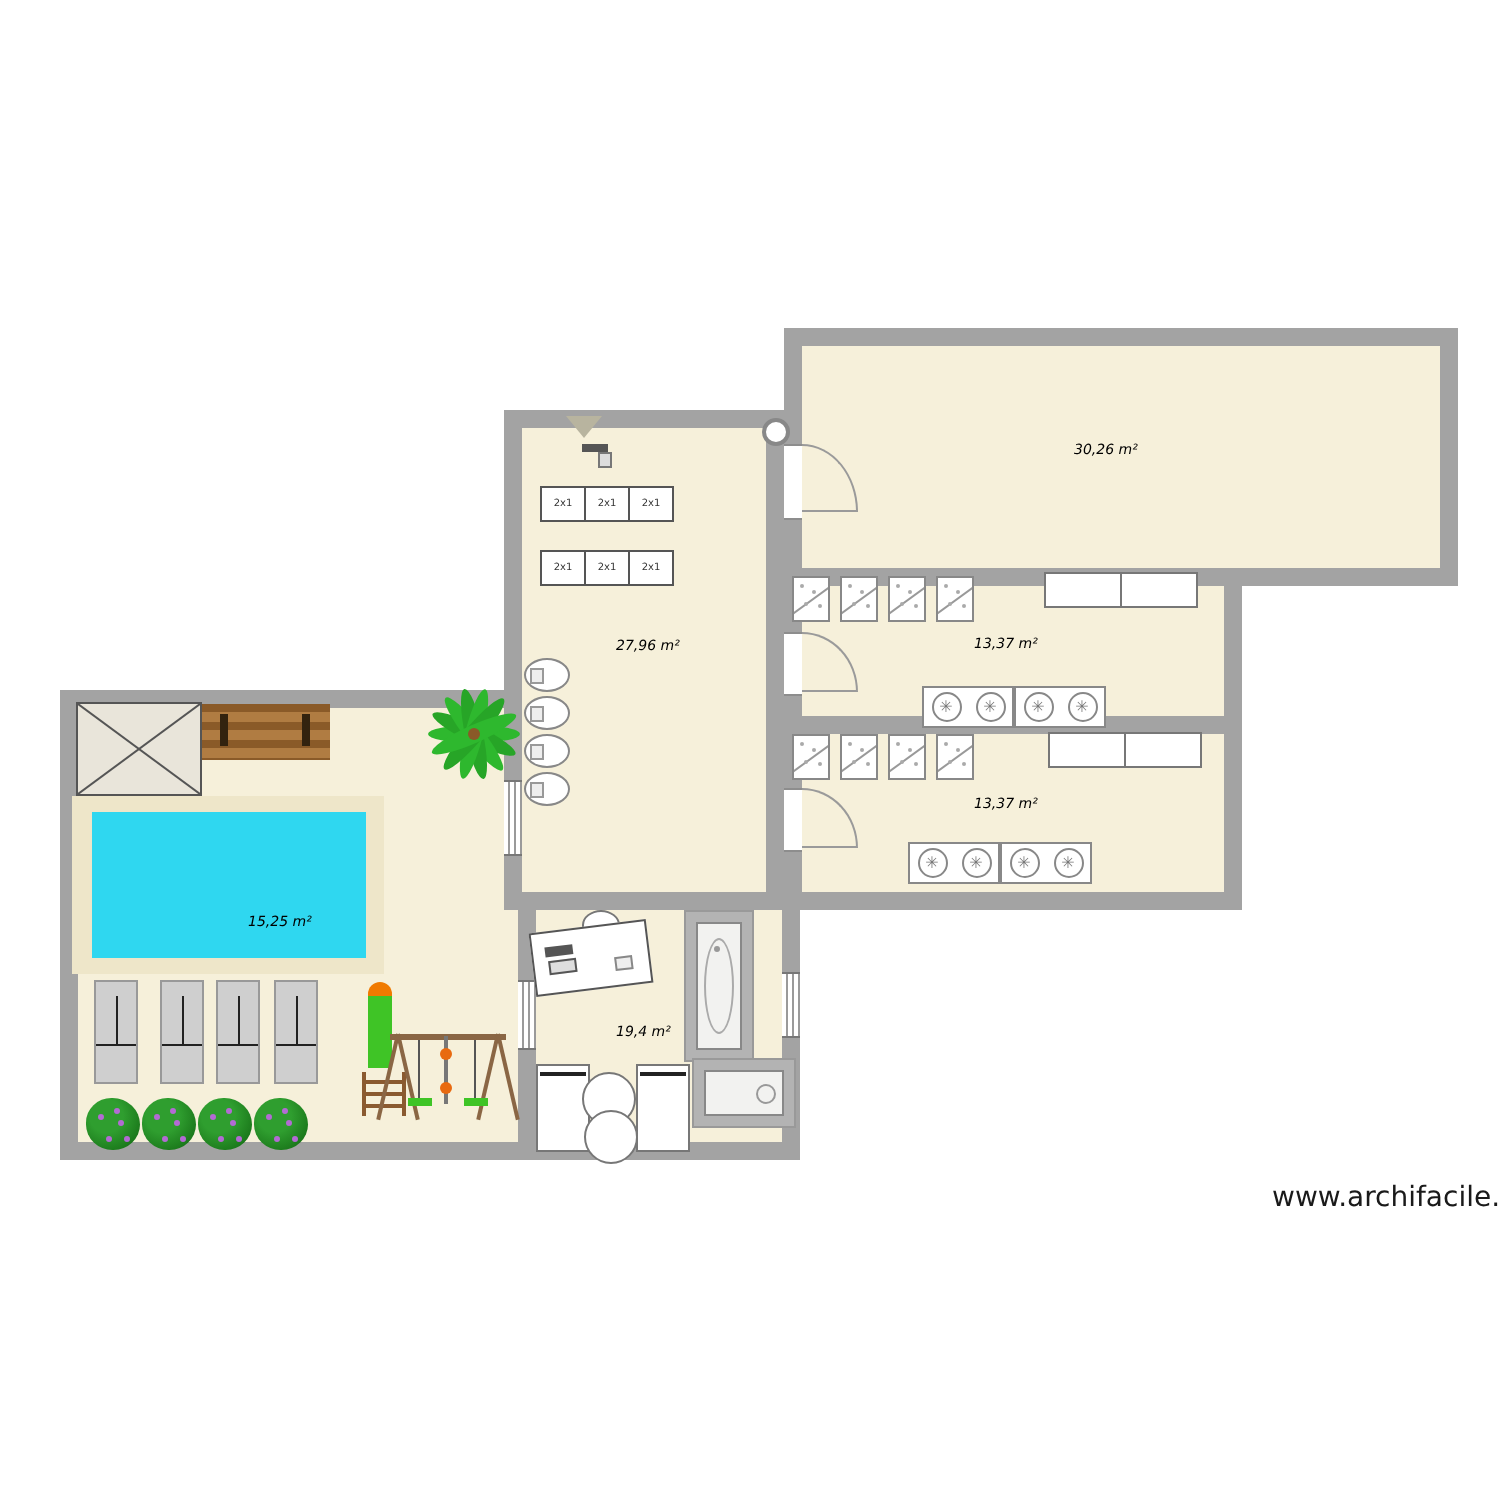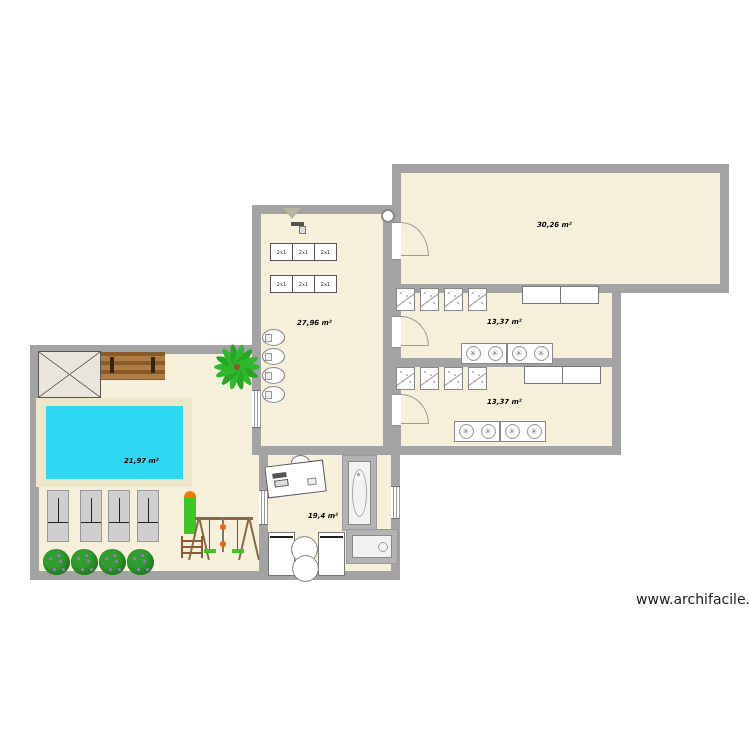--- a/index.html
+++ b/index.html
@@ -4,21 +4,21 @@
 <style>
   html,body{margin:0;padding:0;background:#fff;}
   #plan{position:relative;width:750px;height:750px;background:#fff;font-family:"DejaVu Sans",sans-serif;overflow:hidden;}
   .abs{position:absolute;}
   .floor{position:absolute;background:#f6f0da;}
   .wall{position:absolute;background:#a3a3a3;}
   .doorgap{position:absolute;background:#fff;border-top:1px solid #8d8d8d;border-bottom:1px solid #8d8d8d;}
   .door-arc{position:absolute;border:1px solid #9a9a9a;border-left:none;border-bottom:none;border-top-right-radius:100%;}
   .door-leaf{position:absolute;height:1px;background:#9a9a9a;}
   .win-v{position:absolute;background:repeating-linear-gradient(90deg,#fff 0 2px,#9a9a9a 2px 3px);border-top:1px solid #777;border-bottom:1px solid #777;}
-  .roomlabel{position:absolute;font-size:7px;color:#000;white-space:nowrap;font-style:italic;font-weight:bold;}
+  .roomlabel{position:absolute;font-size:7px;color:#000;white-space:nowrap;font-style:italic;}
   .stallrow{position:absolute;display:flex;gap:5px;}
   .stall{width:17px;height:21px;background:#fff;border:1px solid #888;position:relative;overflow:hidden;}
   .stall::before{content:"";position:absolute;left:-4px;top:9px;width:30px;height:1px;background:#999;transform:rotate(-36deg);}
   .stall::after{content:"";position:absolute;left:3px;top:3px;width:2px;height:2px;border-radius:50%;background:#aaa;box-shadow:6px 3px 0 #aaa,2px 9px 0 #aaa,9px 10px 0 #aaa;}
   .cab{position:absolute;background:#fff;border:1px solid #777;}
   .basinbox{position:absolute;background:#fff;border:1px solid #888;display:flex;align-items:center;justify-content:space-around;}
   .basin{width:13px;height:13px;border:1px solid #888;border-radius:50%;color:#777;font-size:8px;line-height:13px;text-align:center;}
   .wbasin{position:absolute;width:21px;height:15px;background:#fff;border:1px solid #888;border-radius:50%;}
   .wbasin::after{content:"";position:absolute;left:2px;top:4px;width:5px;height:6px;border:1px solid #999;background:#eee;}
   .bunk{position:absolute;width:21px;height:16px;background:#fff;border:1px solid #555;font-size:5px;color:#333;display:flex;align-items:center;justify-content:center;}
@@ -92,21 +92,21 @@
   <div class="bunk" style="left:314px;top:243px;">2x1</div>
   <div class="bunk" style="left:270px;top:275px;">2x1</div>
   <div class="bunk" style="left:292px;top:275px;">2x1</div>
   <div class="bunk" style="left:314px;top:275px;">2x1</div>
 
   <div class="wbasin" style="left:262px;top:329px;"></div>
   <div class="wbasin" style="left:262px;top:348px;"></div>
   <div class="wbasin" style="left:262px;top:367px;"></div>
   <div class="wbasin" style="left:262px;top:386px;"></div>
 
-  <div class="roomlabel" style="left:297px;top:319px;">27,96 m²</div>
+  <div class="roomlabel" style="left:308px;top:319px;">27,96 m²</div>
 
   <div class="roomlabel" style="left:537px;top:221px;">30,26 m²</div>
 
   <div class="stallrow" style="left:396px;top:288px;">
     <div class="stall"></div>
     <div class="stall"></div>
     <div class="stall"></div>
     <div class="stall"></div>
   </div>
   <div class="cab" style="left:522px;top:286px;width:37px;height:16px;"></div>
@@ -156,21 +156,21 @@
       <ellipse rx="23" ry="4.5" fill="#2eb82e" transform="rotate(52)"></ellipse>
       <ellipse rx="23" ry="4.5" fill="#27a527" transform="rotate(78)"></ellipse>
       <ellipse rx="23" ry="4.5" fill="#2eb82e" transform="rotate(104)"></ellipse>
       <ellipse rx="23" ry="4.5" fill="#27a527" transform="rotate(130)"></ellipse>
       <ellipse rx="23" ry="4.5" fill="#2eb82e" transform="rotate(156)"></ellipse>
       <circle r="3" fill="#8a5a28"></circle>
     </g>
   </svg>
   <div class="abs" style="left:36px;top:398px;width:156px;height:89px;background:#eee6c9;"></div>
   <div class="abs" style="left:46px;top:406px;width:137px;height:73px;background:#2fd7f0;"></div>
-  <div class="roomlabel" style="left:124px;top:457px;">21,97 m²</div>
+  <div class="roomlabel" style="left:124px;top:457px;">15,25 m²</div>
 
   <div class="bed" style="left:47px;top:490px;"></div>
   <div class="bed" style="left:80px;top:490px;"></div>
   <div class="bed" style="left:108px;top:490px;"></div>
   <div class="bed" style="left:137px;top:490px;"></div>
 
   <div class="bush" style="left:43px;top:549px;"></div>
   <div class="bush" style="left:71px;top:549px;"></div>
   <div class="bush" style="left:99px;top:549px;"></div>
   <div class="bush" style="left:127px;top:549px;"></div>

